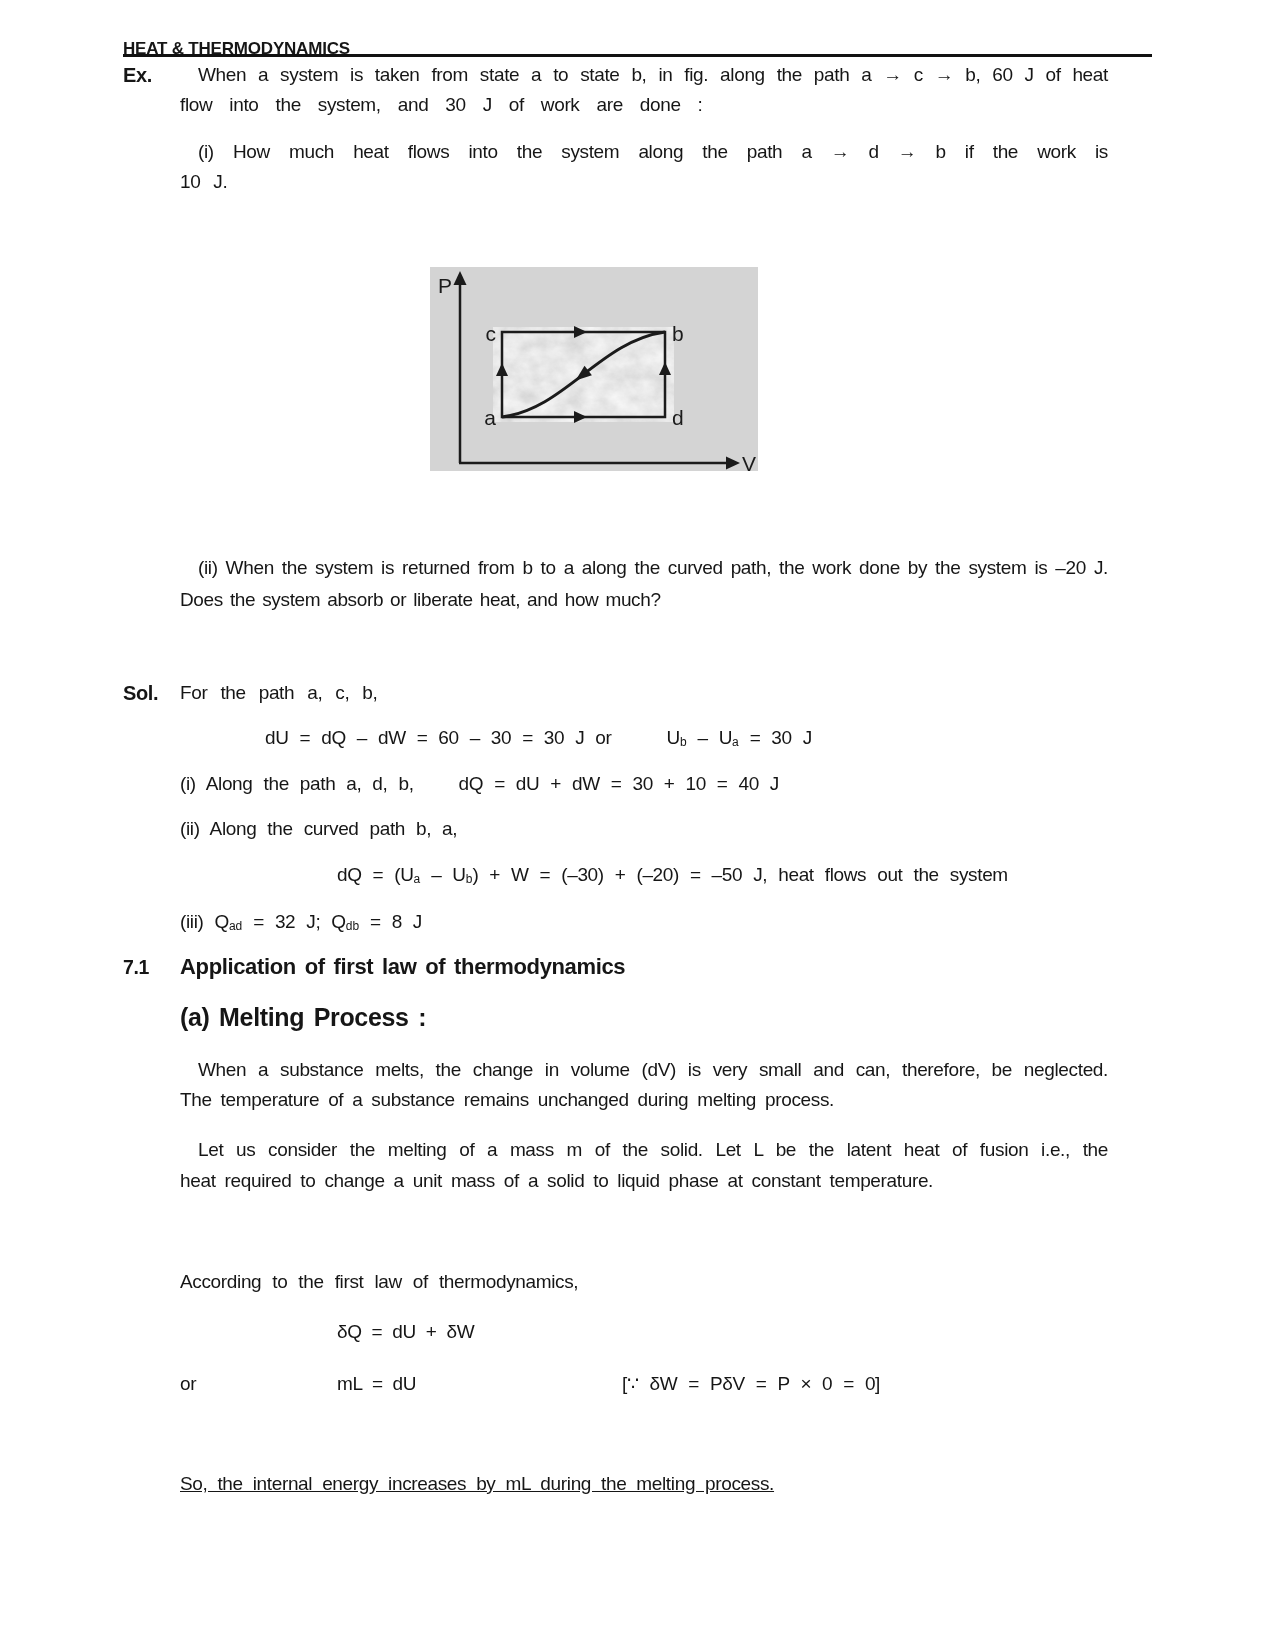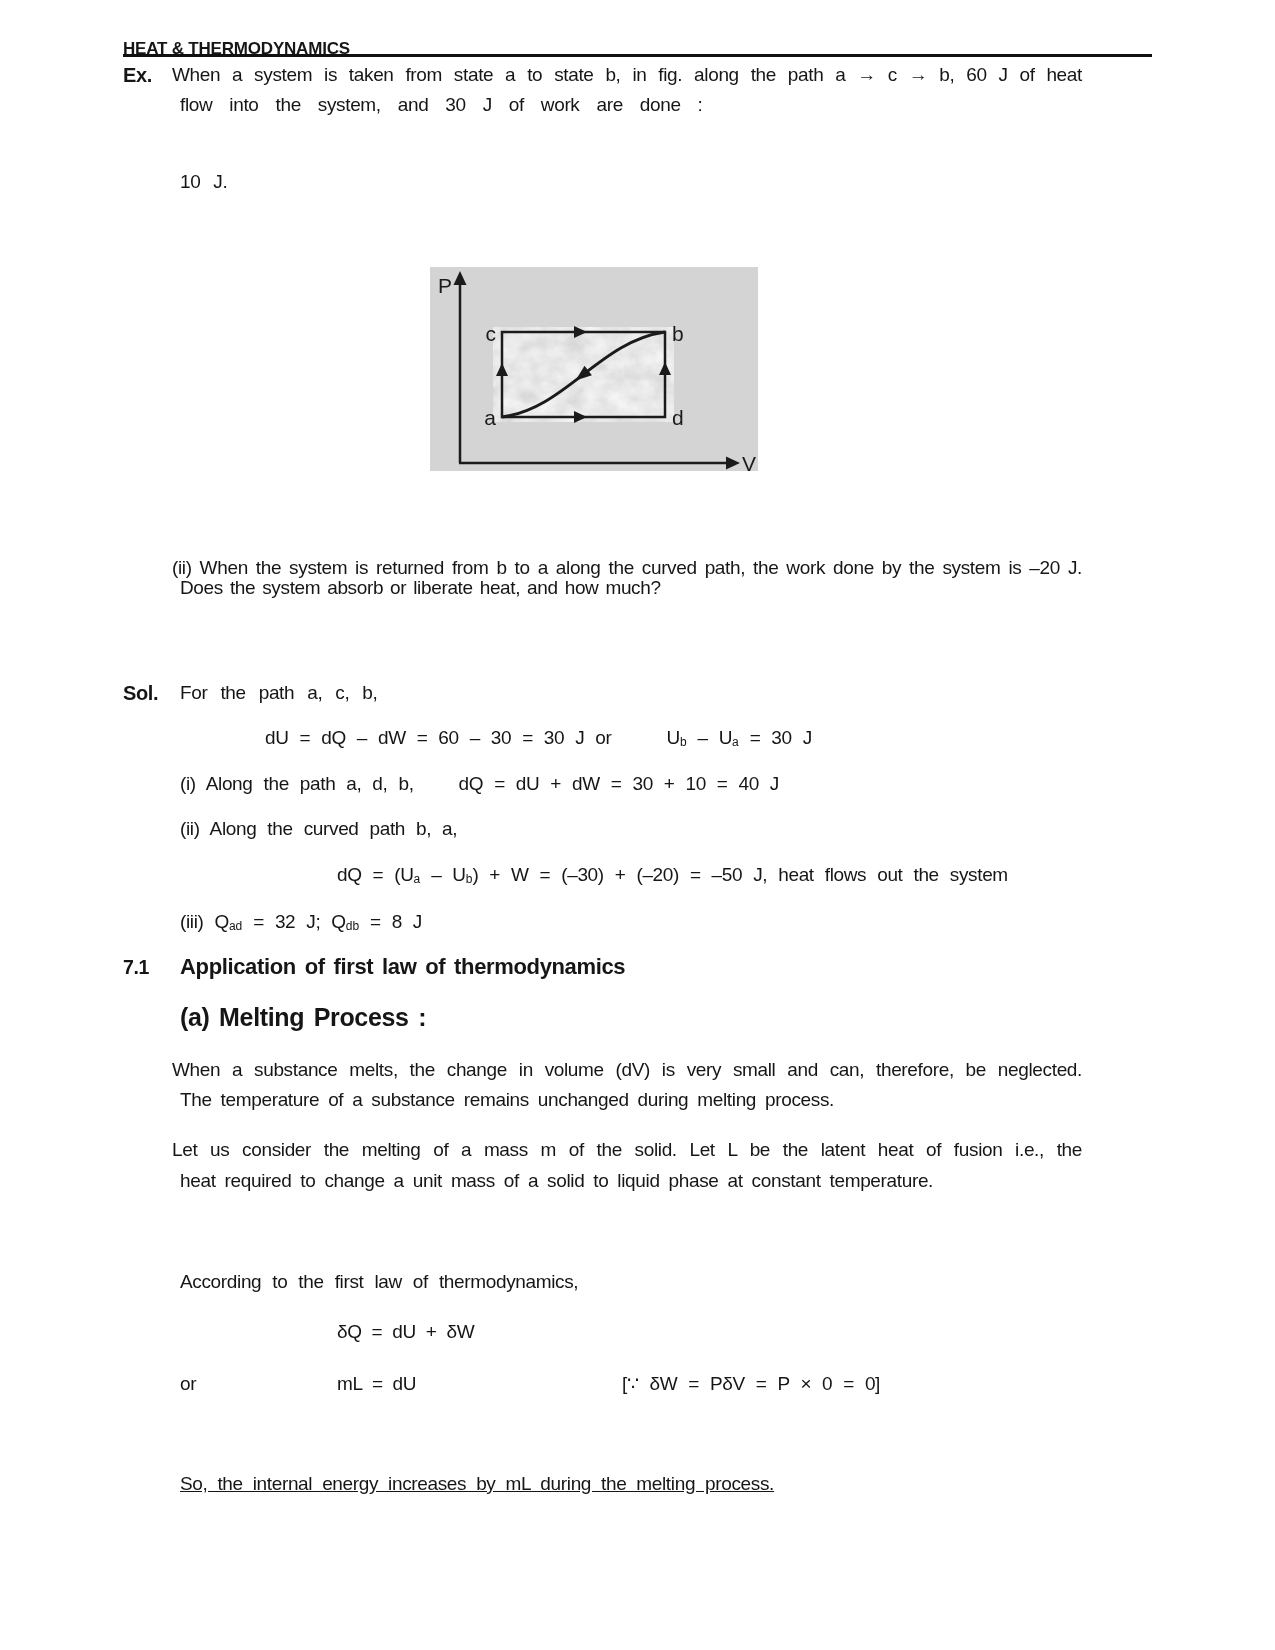--- a/index.html
+++ b/index.html
@@ -15,21 +15,21 @@
   }
   .line {
     position: absolute;
     font-size: 19px;
     line-height: 24px;
     letter-spacing: -0.35px;
     color: #161616;
     white-space: nowrap;
   }
   .just {
-    left: 172px;
+    left: 198px;
     width: 910px;
     white-space: normal;
     text-align: justify;
     text-align-last: justify;
   }
   .bold { font-weight: bold; }
   .ws2  { word-spacing: 2px; }
   .ws3  { word-spacing: 3px; }
   .ws4  { word-spacing: 4px; }
   .ws5  { word-spacing: 5px; }
@@ -84,20 +84,21 @@
 
 <div class="page">
 
   <div class="line bold" style="left:123px; top:37px; font-size:17px; letter-spacing:-0.2px;">HEAT &amp; THERMODYNAMICS</div>
   <div class="rule" style="top:54px; height:3px;"></div>
 
   <div class="line label-col" style="top:63px; font-size:20px;">Ex.</div>
   <div class="line just" style="top:63px;">When a system is taken from state a to state b, in fig. along the path a → c → b, 60 J of heat</div>
   <div class="line body-col ws12" style="top:93px;">flow into the system, and 30 J of work are done :</div>
 
+  <div class="line just" style="top:140px;">(i) How much heat flows into the system along the path a → d → b if the work is</div>
   <div class="line body-col ws8" style="top:170px;">10 J.</div>
 
   <div class="figure-box">
     <svg width="328" height="204" viewBox="0 0 328 204">
       <defs>
         <filter id="marbleTex" x="-5%" y="-5%" width="110%" height="110%">
           <feTurbulence type="fractalNoise" baseFrequency="0.045 0.06" numOctaves="5" seed="8"></feTurbulence>
           <feColorMatrix type="saturate" values="0"></feColorMatrix>
           <feComponentTransfer>
             <feFuncR type="linear" slope="0.45" intercept="0.58"></feFuncR>
@@ -129,21 +130,21 @@
       <text class="fig-label" x="8" y="26">P</text>
       <text class="fig-label" x="312" y="204">V</text>
       <text class="fig-label" x="66" y="74" text-anchor="end">c</text>
       <text class="fig-label" x="242" y="74">b</text>
       <text class="fig-label" x="66" y="158" text-anchor="end">a</text>
       <text class="fig-label" x="242" y="158">d</text>
     </svg>
   </div>
 
   <div class="line just" style="top:556px;">(ii) When the system is returned from b to a along the curved path, the work done by the system is –20 J.</div>
-  <div class="line body-col ws2" style="top:576px;text-align:right;">Does the system absorb or liberate heat, and how much?</div>
+  <div class="line body-col ws2" style="top:588px;text-align:right;">Does the system absorb or liberate heat, and how much?</div>
 
 
   <div class="line label-col" style="top:681px; font-size:20px;">Sol.</div>
   <div class="line body-col ws8" style="top:681px;">For the path a, c, b,</div>
 
   <div class="line ws6" style="left:265px; top:726px;">
     <span>dU = dQ – dW = 60 – 30 = 30 J or</span><span class="gap55">U</span><sub>b</sub><span> – U</span><sub>a</sub><span> = 30 J</span>
   </div>
 
   <div class="line body-col ws6" style="top:772px;">

